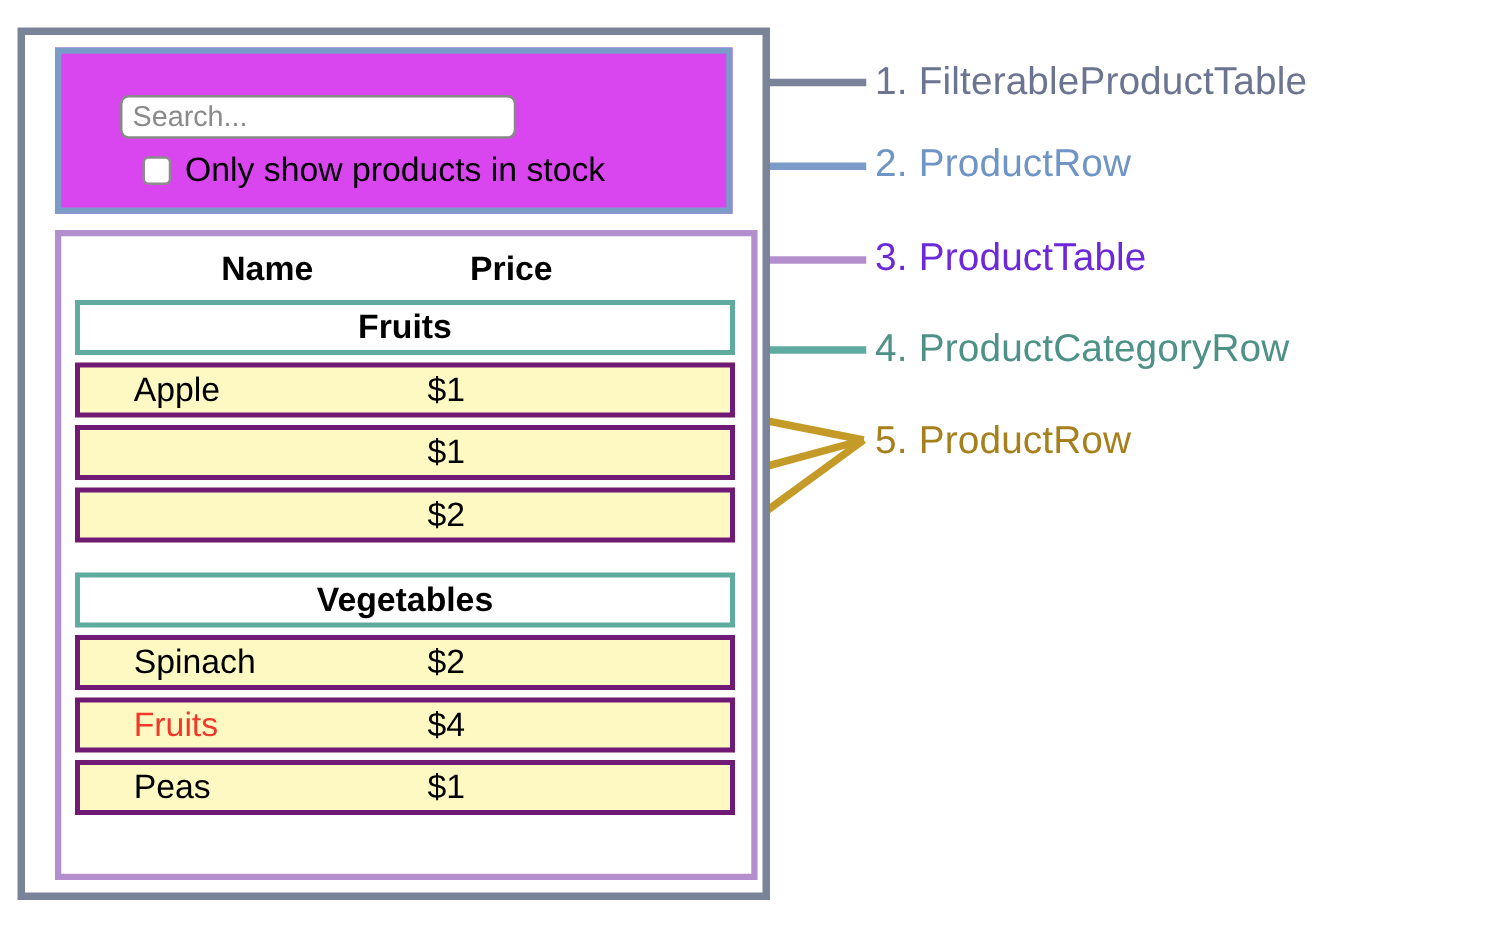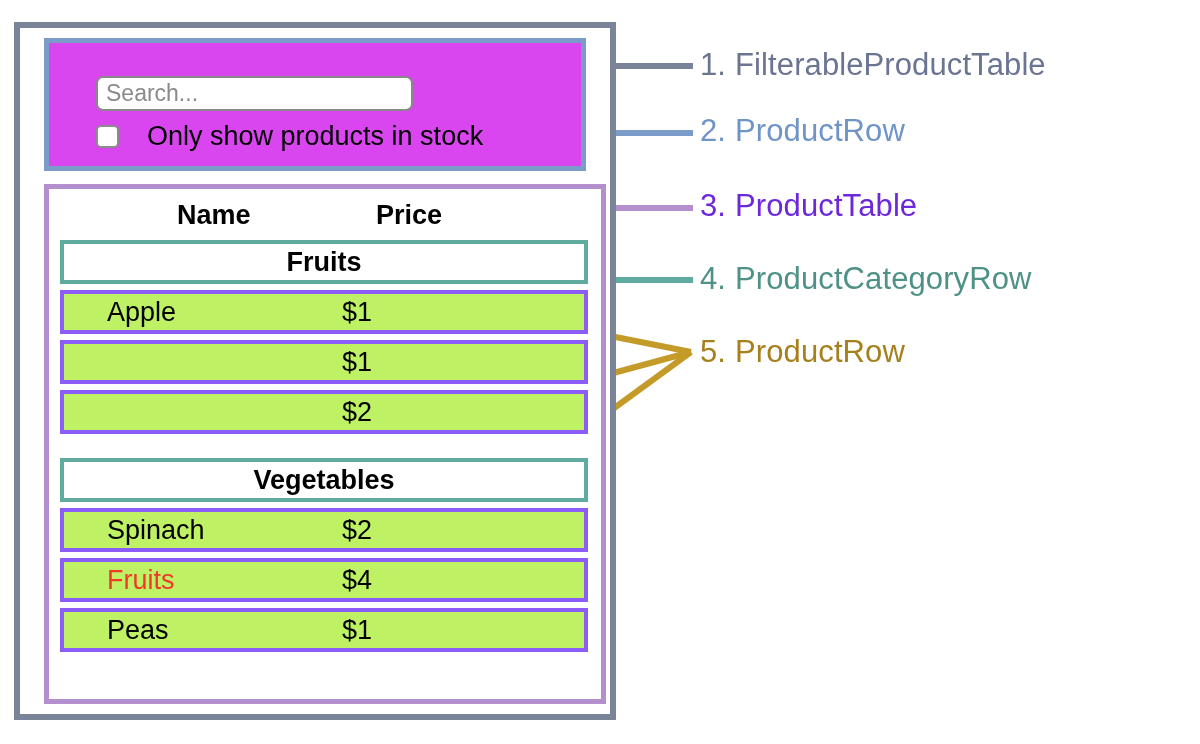--- a/index.html
+++ b/index.html
@@ -71,25 +71,25 @@
     font-size: 23px;
     color: #888888;
     padding: 0 8px;
     line-height: 31px;
     outline: none;
   }
   .search-input::placeholder { color: #8a8a8a; opacity: 1; }
 
   .checkbox-row {
     position: absolute;
-    left: 47px;
+    left: 65px;
     top: 80px;
     display: flex;
     align-items: center;
-    gap: 28px;
+    gap: 11px;
   }
   .cbox {
     width: 23px;
     height: 23px;
     box-sizing: border-box;
     border: 2px solid #8c8c8c;
     border-radius: 5px;
     background: #ffffff;
     flex: 0 0 auto;
   }
@@ -150,24 +150,24 @@
     text-align: center;
     font-size: 27px;
     font-weight: bold;
     color: #000000;
   }
 
   
   .product-row {
     position: relative;
     box-sizing: border-box;
-    border: 4px solid #8b5cf6;
+    border: 4px solid #701a75;
     height: 44px;
     margin-bottom: 6px;
-    background: #bef264;
+    background: #fef9c3;
   }
   .cell {
     position: absolute;
     top: 50%;
     transform: translateY(-50%);
     font-size: 27px;
     color: #000000;
     white-space: nowrap;
   }
   .cell-name  { left: 43px; }

